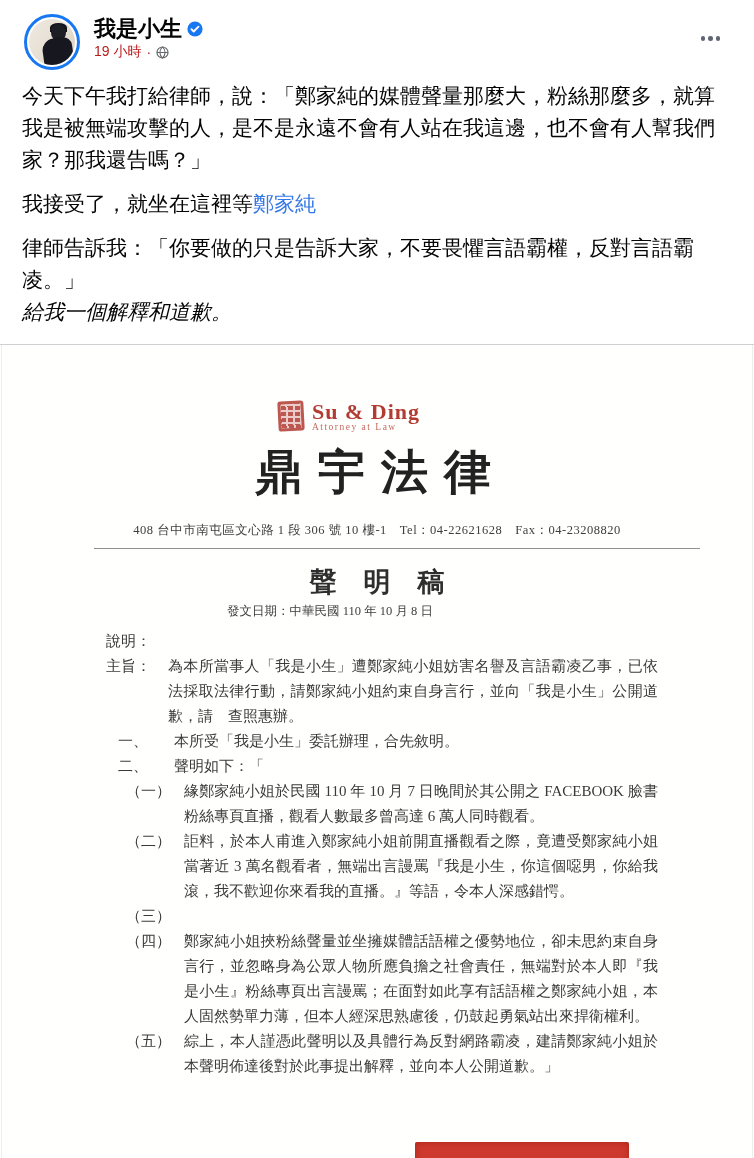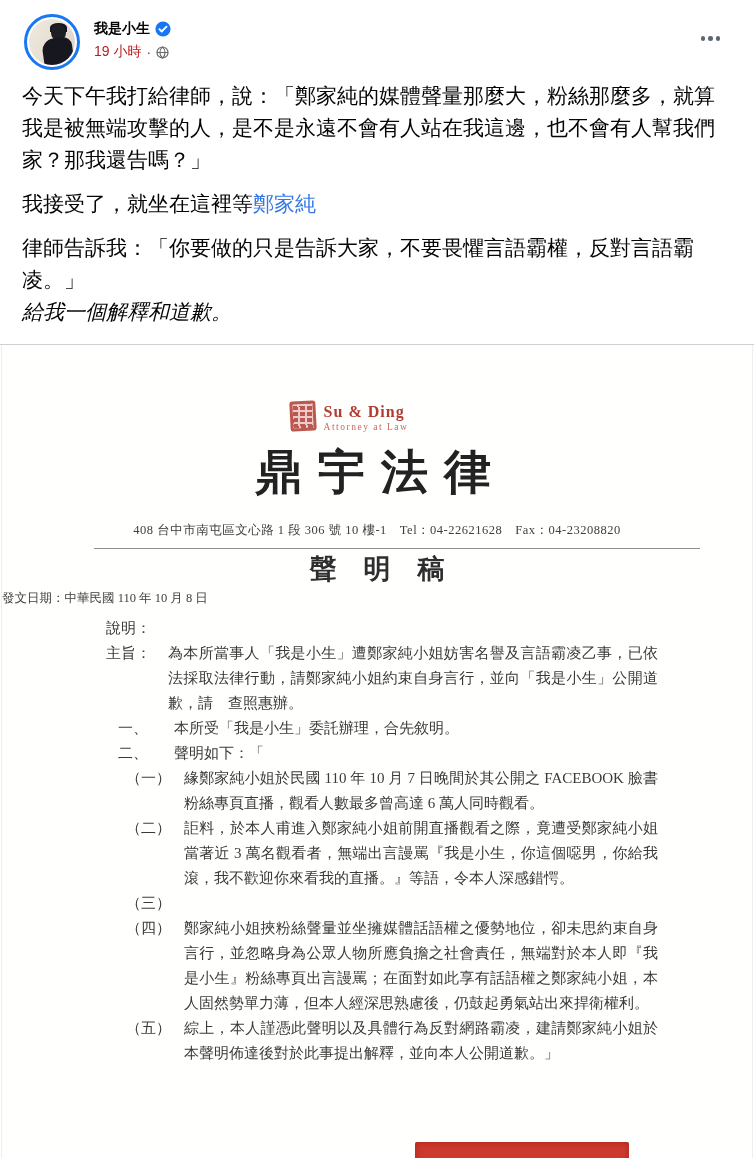--- a/index.html
+++ b/index.html
@@ -7,21 +7,21 @@
 
   
   .post-header{display:flex;align-items:flex-start;padding:14px 16px 0 24px;position:relative;}
   .avatar-ring{width:56px;height:56px;border-radius:50%;border:3px solid #1877f2;box-sizing:border-box;display:flex;align-items:center;justify-content:center;background:#fff;cursor:pointer;flex:0 0 auto;}
   .avatar-img{width:46px;height:46px;border-radius:50%;overflow:hidden;position:relative;background:linear-gradient(125deg,#efe9e0 0%,#e6ded2 55%,#d9d0c2 100%);}
   .person-head{position:absolute;right:9px;top:5px;width:15px;height:17px;border-radius:48% 52% 50% 50%;background:#1d1d24;}
   .person-hairline{position:absolute;right:8px;top:4px;width:17px;height:9px;border-radius:50% 50% 0 0;background:#14141a;}
   .person-body{position:absolute;right:2px;top:19px;width:30px;height:30px;border-radius:40% 30% 0 0;background:#17171f;transform:rotate(-8deg);}
   .header-text{margin-left:14px;padding-top:4px;flex:1;}
   .name-row{display:flex;align-items:center;gap:5px;}
-  .author-name{font-size:14px;font-weight:700;line-height:21px;color:#050505;cursor:pointer;text-align:center;}
+  .author-name{font-size:22px;font-weight:700;line-height:21px;color:#050505;cursor:pointer;text-align:center;}
   .verified{width:16px;height:16px;display:inline-flex;}
   .meta-row{display:flex;align-items:center;gap:5px;margin-top:4px;color:#b91c1c;font-size:14px;}
   .more-btn{position:absolute;right:28px;top:30px;display:flex;gap:3px;padding:6px;cursor:pointer;}
   .more-btn span{width:4.5px;height:4.5px;border-radius:50%;background:#5f6673;}
 
   
   .post-text{padding:10px 28px 0 22px;font-size:21px;line-height:32px;color:#050505;}
   .post-text p{margin:0 0 12px 0;}
   .post-text p.tight{margin-top:-12px;font-style:italic;}
   a.mention{color:#3578e5;text-decoration:none;cursor:pointer;}
@@ -29,27 +29,27 @@
   
   .attachment{margin-top:16px;border-top:1px solid #ced0d4;cursor:pointer;}
   .doc{position:relative;width:752px;height:831px;margin:0 auto;background:#fffffe;border-left:1px solid #eceef0;border-right:1px solid #eceef0;box-sizing:border-box;overflow:hidden;font-family:"Liberation Serif",serif;color:#3a3a3a;}
   .doc-logo{padding-top:56px;text-align:center;}
   .logo-top{display:flex;align-items:flex-start;justify-content:center;gap:8px;height:40px;transform:translateX(-28px);}
   .seal{width:26px;height:30px;background:#b23b32;border-radius:3px;transform:rotate(-3deg);position:relative;opacity:.85;}
   .seal::after{content:"";position:absolute;inset:3px;background:
      repeating-linear-gradient(0deg,transparent 0 4px,#fffffe 4px 6px),
      repeating-linear-gradient(90deg,transparent 0 5px,#fffffe 5px 7px);opacity:.7;}
   .logo-en{display:flex;flex-direction:column;align-items:flex-start;padding-top:2px;}
-  .su-ding{color:#b23b32;font-weight:700;font-size:16px;letter-spacing:1px;line-height:18px;}
+  .su-ding{color:#b23b32;font-weight:700;font-size:22px;letter-spacing:1px;line-height:18px;}
   .attorney{color:#c56a60;font-size:9.5px;letter-spacing:1.5px;line-height:12px;}
   .logo-zh{font-size:47px;font-weight:700;color:#222;letter-spacing:16px;line-height:62px;height:62px;text-indent:8px;}
   .doc-address{margin-top:19px;text-align:center;font-size:12.5px;color:#3e3e3e;line-height:17px;letter-spacing:.5px;}
   .doc-rule{margin:9px 52px 0 92px;border:none;border-top:1.5px solid #909090;}
-  .doc-title{margin-top:3px;text-align:center;font-size:27px;font-weight:700;color:#2e2e2e;line-height:34px;}
-  .doc-meta{margin-top:3px;text-align:left;padding-right:94px;font-size:12.5px;line-height:19px;color:#3e3e3e;}
+  .doc-title{margin-top:16px;text-align:center;font-size:27px;font-weight:700;color:#2e2e2e;line-height:34px;}
+  .doc-meta{margin-top:3px;text-align:center;padding-right:94px;font-size:12.5px;line-height:19px;color:#3e3e3e;}
   .doc-body{margin-top:8px;padding:0 94px 0 104px;font-size:15px;line-height:25px;text-align:justify;}
   .doc-row{display:flex;}
   .doc-row .lbl{flex:0 0 62px;}
   .doc-row.lv1{padding-left:12px;}
   .doc-row.lv1 .lbl{flex:0 0 56px;}
   .doc-row.lv2{padding-left:20px;}
   .doc-row.lv2 .lbl{flex:0 0 58px;}
   .doc-row .txt{flex:1;}
 
   .red-stamp{position:absolute;left:413px;top:797px;width:214px;height:34px;background:#cd392e;border-radius:2px;overflow:hidden;box-shadow:inset 0 0 6px rgba(140,20,10,.55);}

